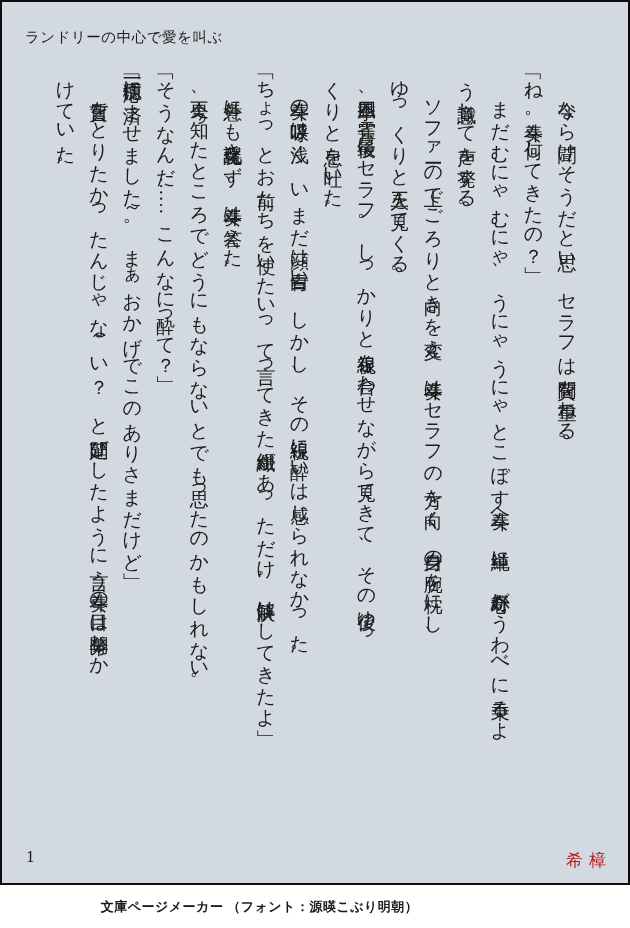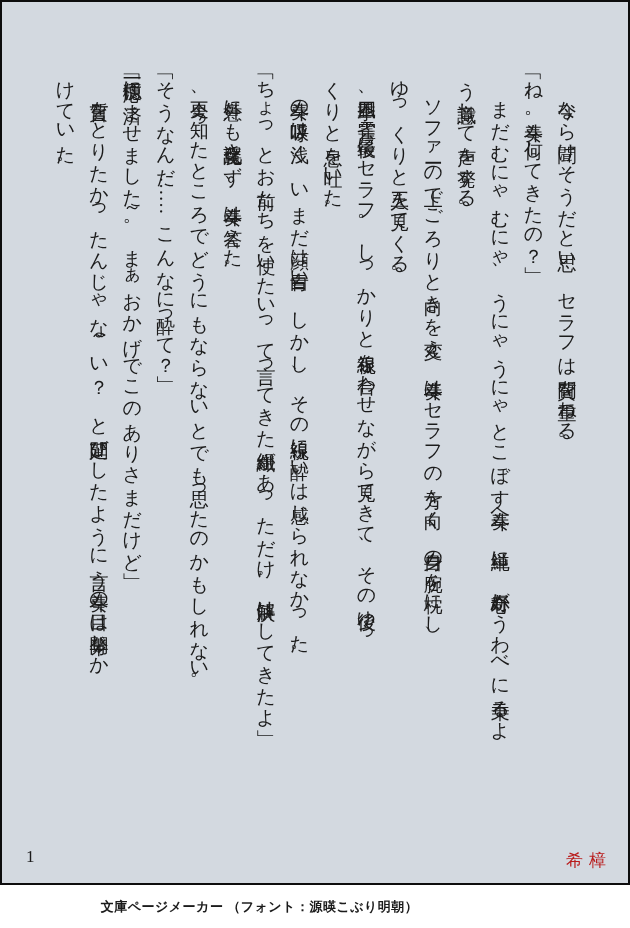--- a/index.html
+++ b/index.html
@@ -52,20 +52,21 @@
   .footer-credit{
     font-size:13px;font-weight:600;color:#1b1b1b;
     letter-spacing:0.5px;
     white-space:nowrap;
   }
 </style>
 </head>
 <body>
 
 <div class="page">
+  <div class="page-title">ランドリーの中心で愛を叫ぶ</div>
 
   <div class="body-text">　今なら聞けそうだと思い、セラフは質問を重ねる。
 「ね、奏斗。何してきたの？」
 　まだむにゃむにゃ、うにゃうにゃとこぼす奏斗へ、単純に、好奇心がうわべに乗るよ
 う意識して声を発する。
 　ソファーの上でごろりと向きを変え、奏斗はセラフの方を向く。自身の腕を枕にし、
 ゆっくりと三人を見てくる。
 　四季凪、雲雀、最後にセラフ。しっかりと視線を合わせながら見てきて、その後ゆっ
 くりと息を吐いた。
 　奏斗の呼吸は浅く、いまだ顔は青白い。しかし、その視線に酔いは感じられなかった。

